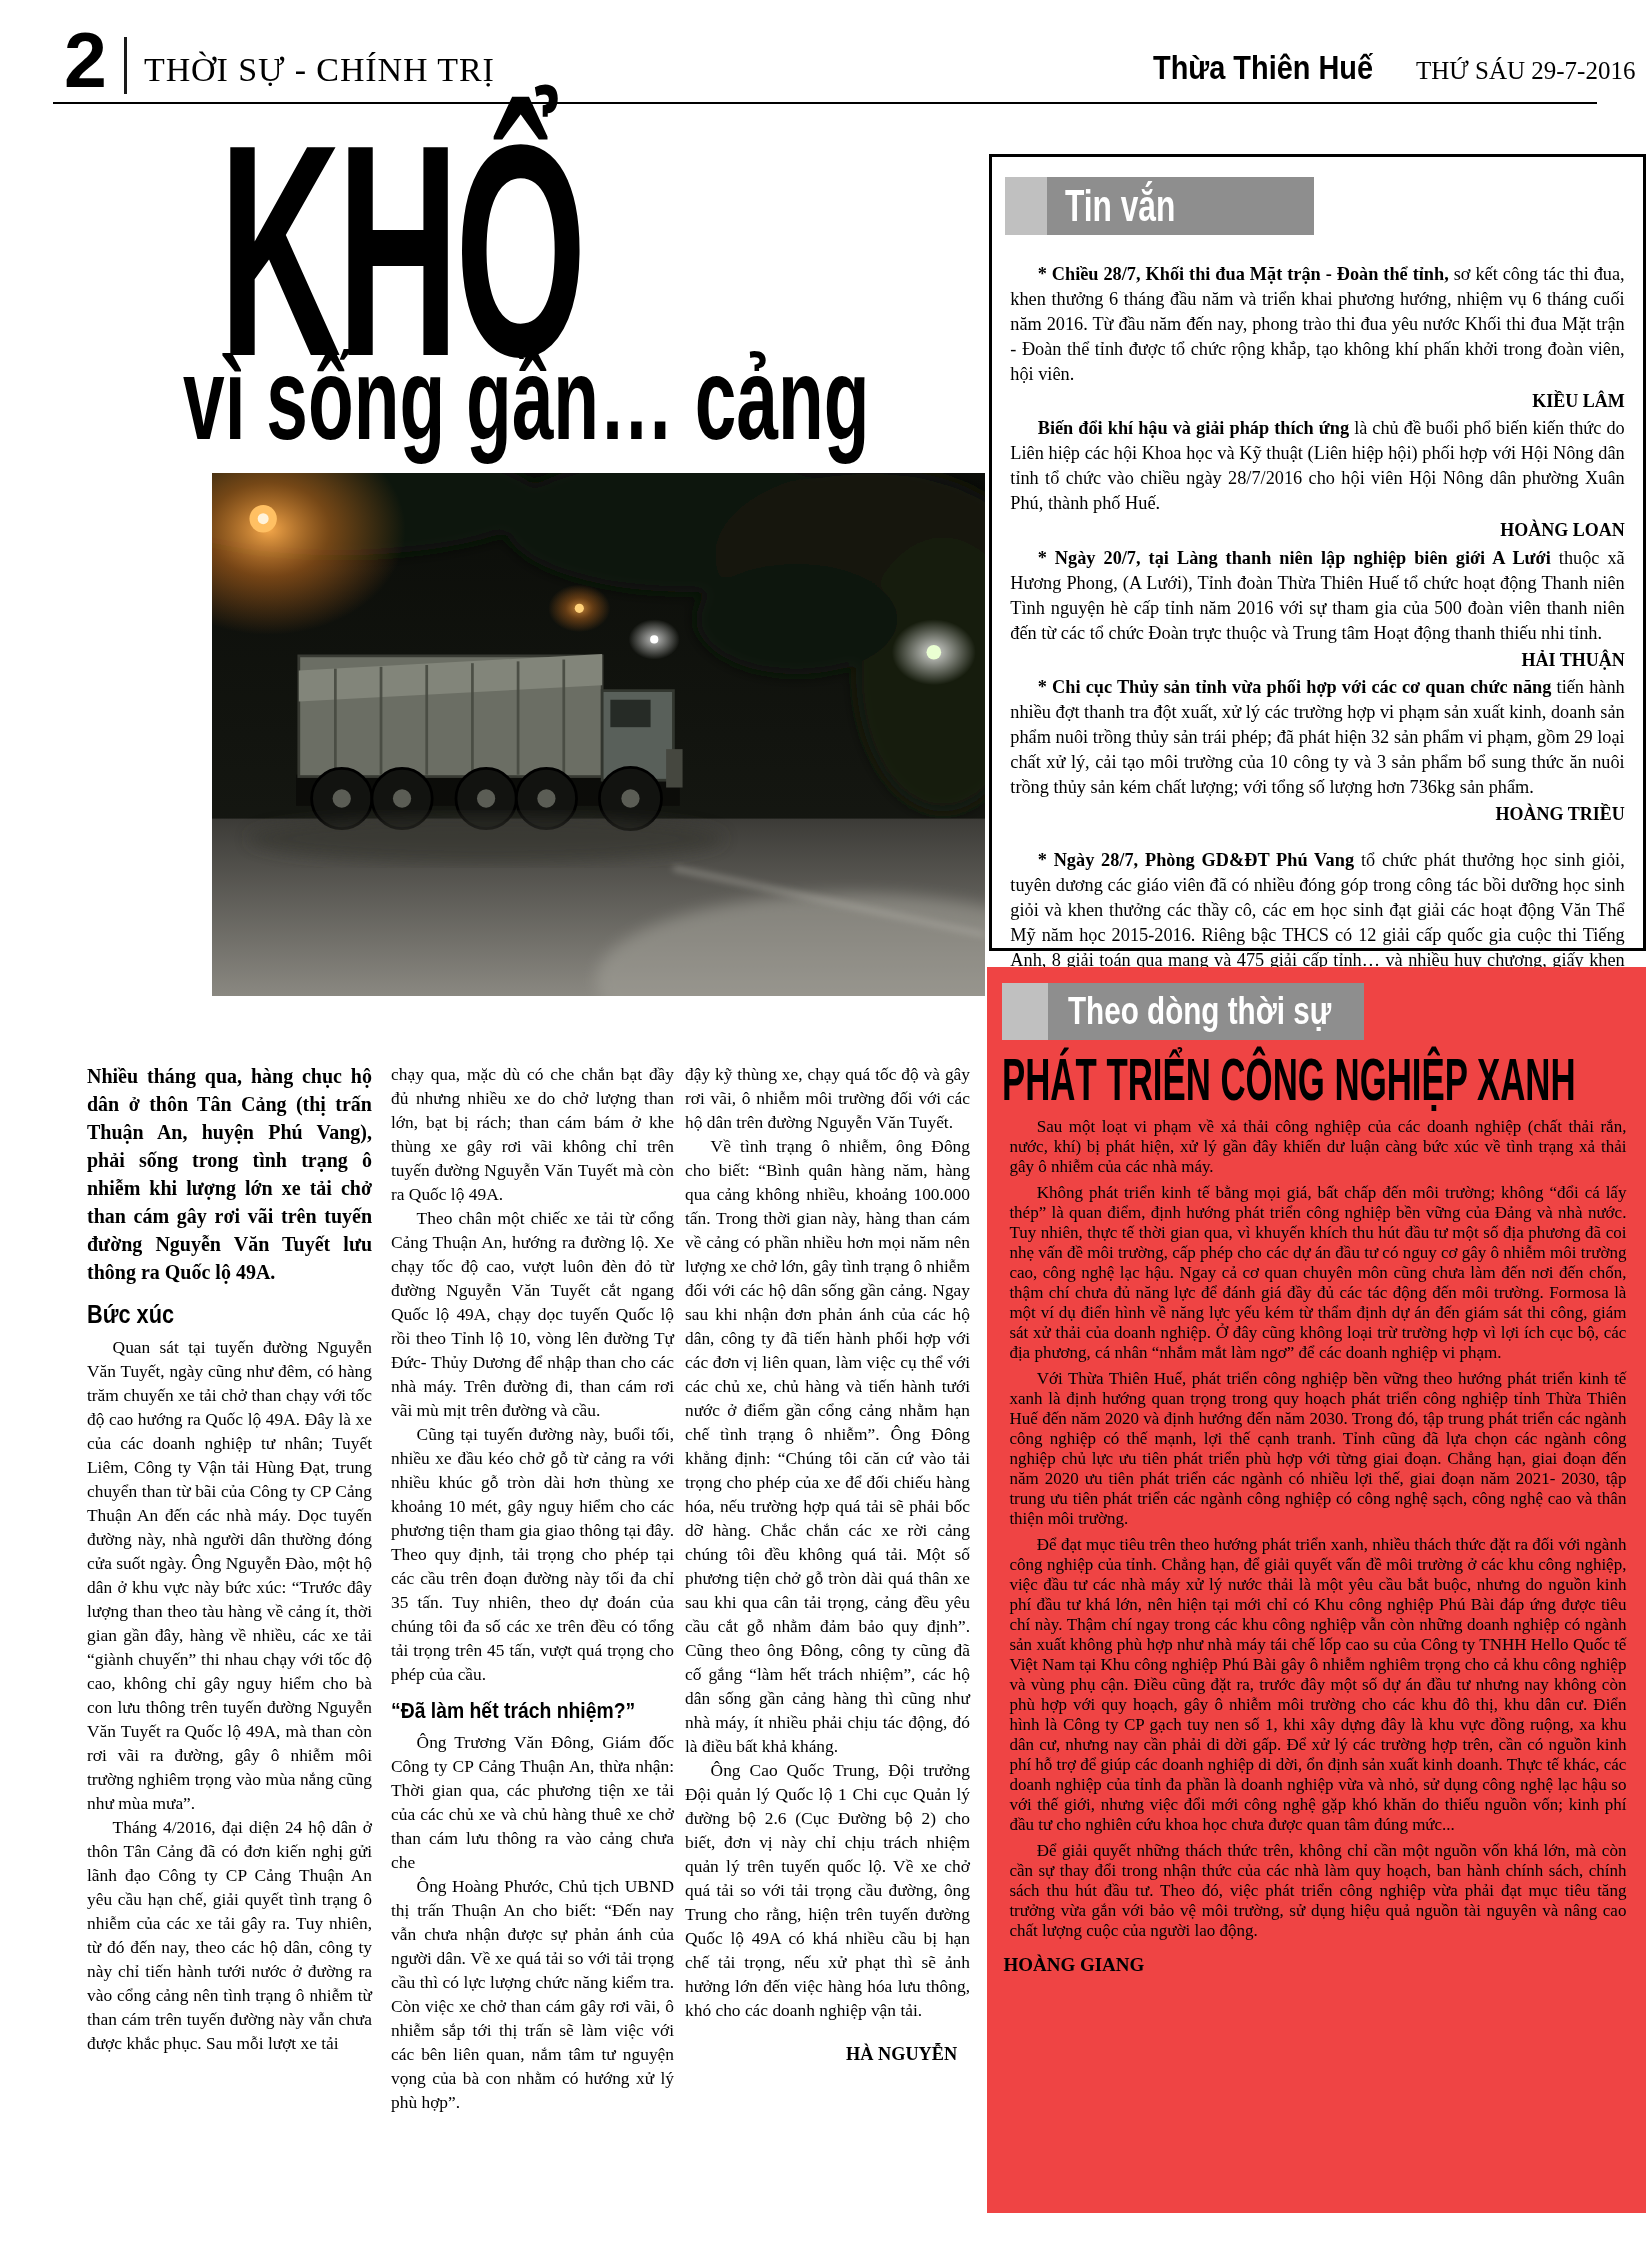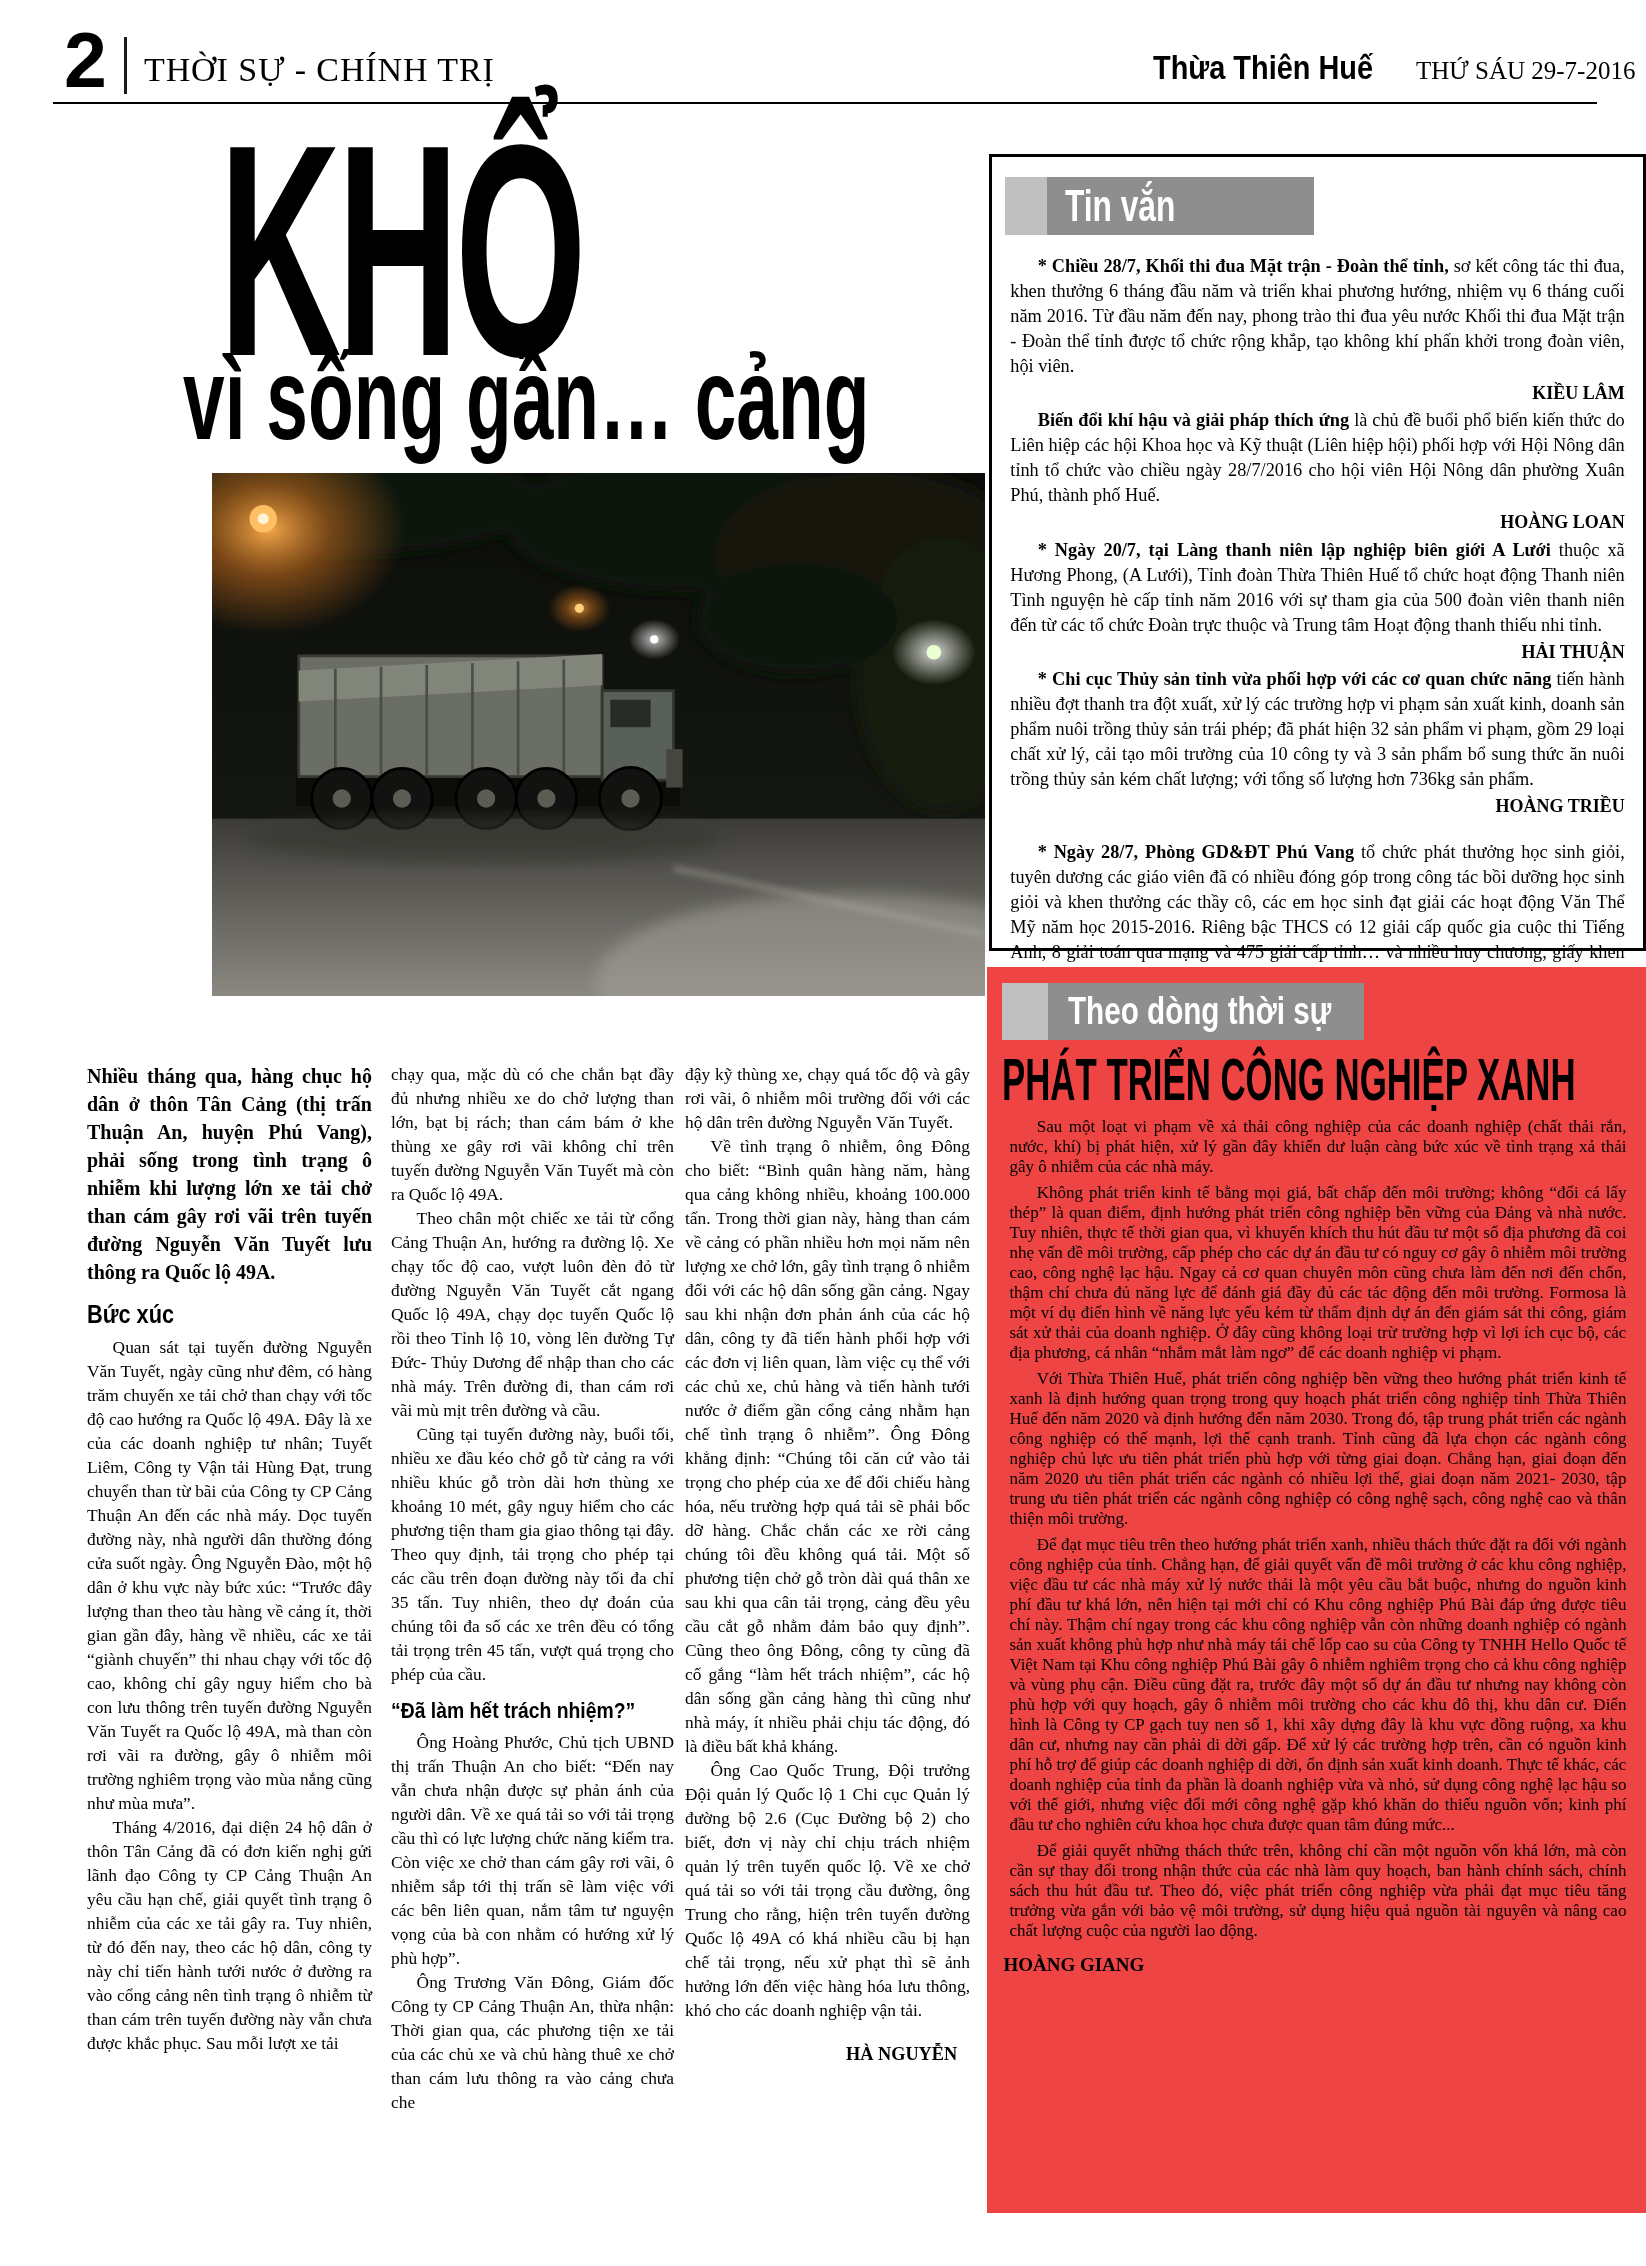--- a/index.html
+++ b/index.html
@@ -44,21 +44,21 @@
 
   
   .tinvan{position:absolute;left:989px;top:154px;width:651px;height:791px;border:3.7px solid #000;background:#fff;}
   .bar{position:absolute;background:#8e8e8e;}
   .bar .bar-sq{position:absolute;left:0;top:0;background:#c0c0c0;}
   .tv-bar{left:12.8px;top:20px;width:309px;height:58px;}
   .tv-bar .bar-sq{width:42px;height:58px;}
   .tv-title{position:absolute;left:60px;top:3.7px;color:#fff;font-family:"Liberation Sans",sans-serif;
             font-weight:bold;font-size:44px;line-height:1.15;transform:scaleX(.72);
             transform-origin:left top;white-space:nowrap;}
-  .tv-items{position:absolute;left:18.3px;right:18.3px;top:97px;font-size:18.3px;line-height:25px;text-align:justify;}
+  .tv-items{position:absolute;left:18.3px;right:18.3px;top:105px;font-size:18.3px;line-height:25px;text-align:justify;}
   .tv-item{margin:0;text-indent:27.4px;}
   .tv-byline{text-align:right;font-weight:bold;font-size:18px;line-height:24px;margin:1.8px 0 3.7px 0;}
   .tv-gap{margin-top:22px;}
 
   
   .feature{position:absolute;left:987px;top:967px;width:660px;height:1246px;background:#ef4444;}
   .ft-bar{position:relative;margin:16.4px 0 0 14.6px;width:362px;height:57px;background:#8e8e8e;}
   .ft-bar .bar-sq{width:46px;height:57px;}
   .ft-kicker{position:absolute;left:66px;top:5.5px;color:#fff;font-family:"Liberation Sans",sans-serif;
              font-weight:bold;font-size:38px;line-height:1.2;transform:scaleX(.78);
@@ -171,22 +171,22 @@
     <div class="sec-head">Bức xúc</div>
     <p class="bp">Quan sát tại tuyến đường Nguyễn Văn Tuyết, ngày cũng như đêm, có hàng trăm chuyến xe tải chở than chạy với tốc độ cao hướng ra Quốc lộ 49A. Đây là xe của các doanh nghiệp tư nhân; Tuyết Liêm, Công ty Vận tải Hùng Đạt, trung chuyển than từ bãi của Công ty CP Cảng Thuận An đến các nhà máy. Dọc tuyến đường này, nhà người dân thường đóng cửa suốt ngày. Ông Nguyễn Đào, một hộ dân ở khu vực này bức xúc: “Trước đây lượng than theo tàu hàng về cảng ít, thời gian gần đây, hàng về nhiều, các xe tải “giành chuyến” thi nhau chạy với tốc độ cao, không chỉ gây nguy hiểm cho bà con lưu thông trên tuyến đường Nguyễn Văn Tuyết ra Quốc lộ 49A, mà than còn rơi vãi ra đường, gây ô nhiễm môi trường nghiêm trọng vào mùa nắng cũng như mùa mưa”.</p>
     <p class="bp">Tháng 4/2016, đại diện 24 hộ dân ở thôn Tân Cảng đã có đơn kiến nghị gửi lãnh đạo Công ty CP Cảng Thuận An yêu cầu hạn chế, giải quyết tình trạng ô nhiễm của các xe tải gây ra. Tuy nhiên, từ đó đến nay, theo các hộ dân, công ty này chỉ tiến hành tưới nước ở đường ra vào cổng cảng nên tình trạng ô nhiễm từ than cám trên tuyến đường này vẫn chưa được khắc phục. Sau mỗi lượt xe tải</p>
   </div>
 
   <div class="col col-2">
     <p class="bp noindent">chạy qua, mặc dù có che chắn bạt đầy đủ nhưng nhiều xe do chở lượng than lớn, bạt bị rách; than cám bám ở khe thùng xe gây rơi vãi không chỉ trên tuyến đường Nguyễn Văn Tuyết mà còn ra Quốc lộ 49A.</p>
     <p class="bp">Theo chân một chiếc xe tải từ cổng Cảng Thuận An, hướng ra đường lộ. Xe chạy tốc độ cao, vượt luôn đèn đỏ từ đường Nguyễn Văn Tuyết cắt ngang Quốc lộ 49A, chạy dọc tuyến Quốc lộ rồi theo Tỉnh lộ 10, vòng lên đường Tự Đức- Thủy Dương để nhập than cho các nhà máy. Trên đường đi, than cám rơi vãi mù mịt trên đường và cầu.</p>
     <p class="bp">Cũng tại tuyến đường này, buổi tối, nhiều xe đầu kéo chở gỗ từ cảng ra với nhiều khúc gỗ tròn dài hơn thùng xe khoảng 10 mét, gây nguy hiểm cho các phương tiện tham gia giao thông tại đây. Theo quy định, tải trọng cho phép tại các cầu trên đoạn đường này tối đa chỉ 35 tấn. Tuy nhiên, theo dự đoán của chúng tôi đa số các xe trên đều có tổng tải trọng trên 45 tấn, vượt quá trọng cho phép của cầu.</p>
     <div class="sec-head-2">“Đã làm hết trách nhiệm?”</div>
+    <p class="bp">Ông Trương Văn Đông, Giám đốc Công ty CP Cảng Thuận An, thừa nhận: Thời gian qua, các phương tiện xe tải của các chủ xe và chủ hàng thuê xe chở than cám lưu thông ra vào cảng chưa che</p>
     <p class="bp">Ông Hoàng Phước, Chủ tịch UBND thị trấn Thuận An cho biết: “Đến nay vẫn chưa nhận được sự phản ánh của người dân. Về xe quá tải so với tải trọng cầu thì có lực lượng chức năng kiểm tra. Còn việc xe chở than cám gây rơi vãi, ô nhiễm sắp tới thị trấn sẽ làm việc với các bên liên quan, nắm tâm tư nguyện vọng của bà con nhằm có hướng xử lý phù hợp”.</p>
-    <p class="bp">Ông Trương Văn Đông, Giám đốc Công ty CP Cảng Thuận An, thừa nhận: Thời gian qua, các phương tiện xe tải của các chủ xe và chủ hàng thuê xe chở than cám lưu thông ra vào cảng chưa che</p>
   </div>
 
   <div class="col col-3">
     <p class="bp noindent">đậy kỹ thùng xe, chạy quá tốc độ và gây rơi vãi, ô nhiễm môi trường đối với các hộ dân trên đường Nguyễn Văn Tuyết.</p>
     <p class="bp">Về tình trạng ô nhiễm, ông Đông cho biết: “Bình quân hàng năm, hàng qua cảng không nhiều, khoảng 100.000 tấn. Trong thời gian này, hàng than cám về cảng có phần nhiều hơn mọi năm nên lượng xe chở lớn, gây tình trạng ô nhiễm đối với các hộ dân sống gần cảng. Ngay sau khi nhận đơn phản ánh của các hộ dân, công ty đã tiến hành phối hợp với các đơn vị liên quan, làm việc cụ thể với các chủ xe, chủ hàng và tiến hành tưới nước ở điểm gần cổng cảng nhằm hạn chế tình trạng ô nhiễm”. Ông Đông khẳng định: “Chúng tôi căn cứ vào tải trọng cho phép của xe để đối chiếu hàng hóa, nếu trường hợp quá tải sẽ phải bốc dỡ hàng. Chắc chắn các xe rời cảng chúng tôi đều không quá tải. Một số phương tiện chở gỗ tròn dài quá thân xe sau khi qua cân tải trọng, cảng đều yêu cầu cắt gỗ nhằm đảm bảo quy định”. Cũng theo ông Đông, công ty cũng đã cố gắng “làm hết trách nhiệm”, các hộ dân sống gần cảng hàng thì cũng như nhà máy, ít nhiều phải chịu tác động, đó là điều bất khả kháng.</p>
     <p class="bp">Ông Cao Quốc Trung, Đội trưởng Đội quản lý Quốc lộ 1 Chi cục Quản lý đường bộ 2.6 (Cục Đường bộ 2) cho biết, đơn vị này chỉ chịu trách nhiệm quản lý trên tuyến quốc lộ. Về xe chở quá tải so với tải trọng cầu đường, ông Trung cho rằng, hiện trên tuyến đường Quốc lộ 49A có khá nhiều cầu bị hạn chế tải trọng, nếu xử phạt thì sẽ ảnh hưởng lớn đến việc hàng hóa lưu thông, khó cho các doanh nghiệp vận tải.</p>
     <div class="art-byline">HÀ NGUYỄN</div>
   </div>
 
   <div class="tinvan">

